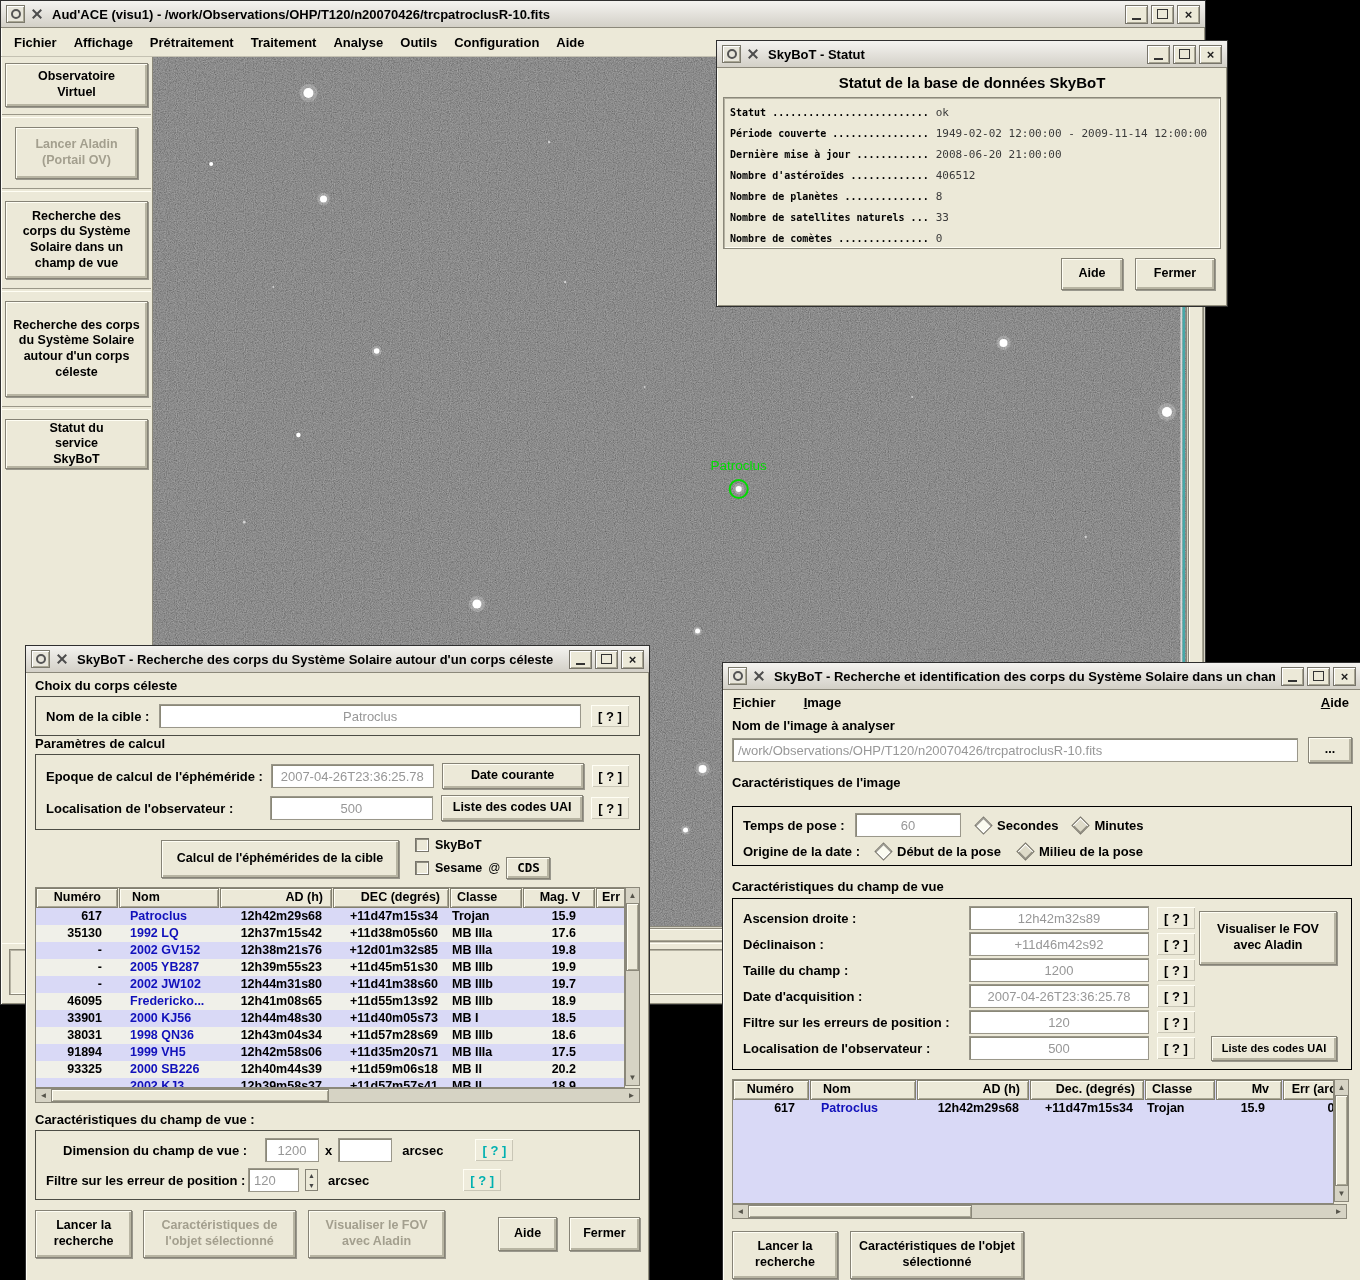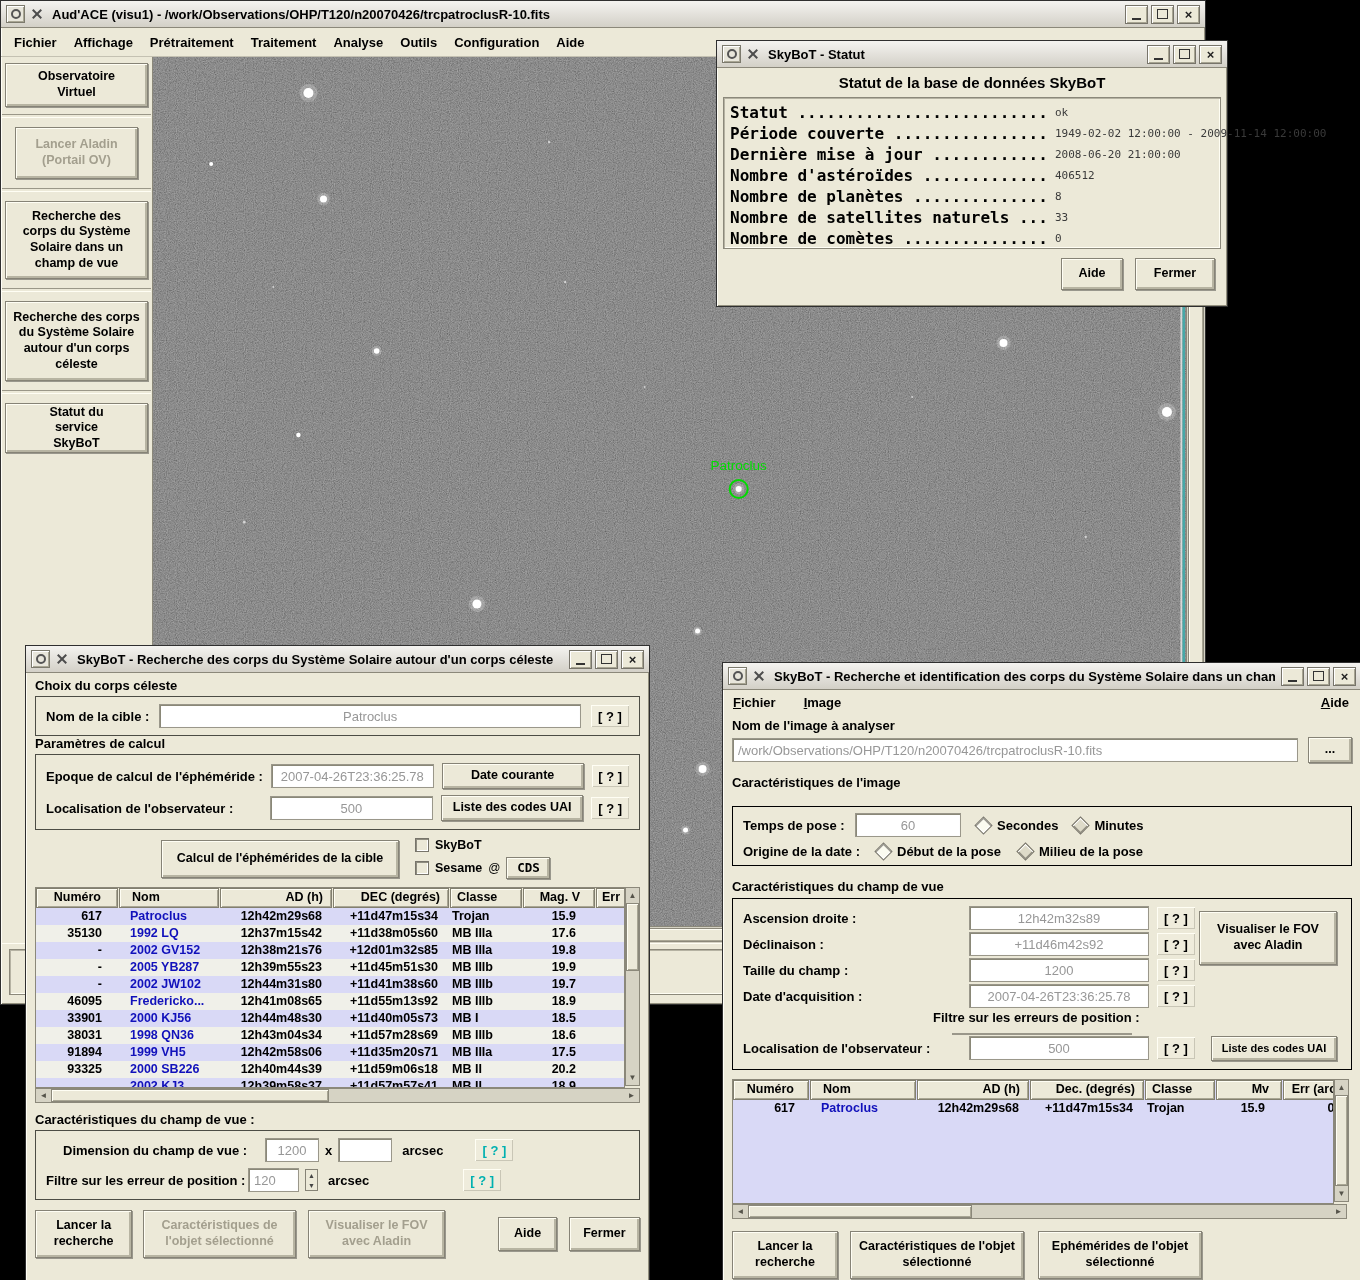--- a/index.html
+++ b/index.html
@@ -81,21 +81,21 @@
        display:flex;flex-direction:column;}
   .hsb{height:15px;background:#d6d3c4;border:1px solid #8b887a;box-sizing:border-box;
        display:flex;flex-direction:row;}
   .sb-a{flex:0 0 15px;display:flex;align-items:center;justify-content:center;
         font-size:8px;color:#55534a;background:#d6d3c4;}
   .sb-t{background:#ece9d8;box-shadow:inset 1px 1px 0 #fffef4, inset -1px -1px 0 #a9a694;
         border:1px solid #8b887a;}
   
   .kv-row{display:flex;height:21px;align-items:center;white-space:pre;}
   .kv-label{font-family:"DejaVu Sans Mono","Liberation Mono",monospace;font-weight:bold;
-            font-size:16px;color:#000;}
+            font-size:10px;color:#000;}
   .kv-value{font-family:"DejaVu Sans Mono","Liberation Mono",monospace;font-size:11px;
             color:#3a3a3a;margin-left:7px;}
   .groove{height:2px;border-top:1px solid #9a9788;border-bottom:1px solid #fffef4;margin:0 1px;}
   .spin-arrows{width:13px;height:22px;display:flex;flex-direction:column;background:#ece9d8;
                border:1px solid #868376;box-sizing:border-box;}
   .spin-arrows div{flex:1;display:flex;align-items:center;justify-content:center;font-size:7px;color:#444;}
   .fl{display:flex;align-items:center;}
 </style>
 </head>
 <body>
@@ -133,21 +133,21 @@
 
     <div style="width:152px;flex:0 0 152px;padding-top:6px;border-right:1px solid #8b887a;box-sizing:border-box;">
       <div class="btn" style="margin:0 4px;height:42px;flex-direction:column;">
         <span style="width:110px;white-space:normal;">Observatoire Virtuel</span>
       </div>
       <div class="groove" style="margin-top:7px;"></div>
       <div class="btn disabled" style="margin:9px 14px 0;height:46px;padding:2px 6px;white-space:normal;">Lancer Aladin (Portail OV)</div>
       <div class="groove" style="margin-top:9px;"></div>
       <div class="btn" style="margin:9px 4px 0;height:72px;padding:2px 8px;white-space:normal;">Recherche des corps du Système Solaire dans un champ de vue</div>
       <div class="groove" style="margin-top:9px;"></div>
-      <div class="btn" style="margin:9px 4px 0;height:74px;padding:2px 6px;white-space:normal;">Recherche des corps du Système Solaire autour d'un corps céleste</div>
+      <div class="btn" style="margin:9px 4px 0;height:74px;padding:10px 6px;white-space:normal;">Recherche des corps du Système Solaire autour d'un corps céleste</div>
       <div class="groove" style="margin-top:9px;"></div>
       <div class="btn" style="margin:9px 4px 0;height:44px;padding:2px 24px;white-space:normal;">Statut du service SkyBoT</div>
     </div>
 
     <div style="flex:1;position:relative;background:#222;">
       <svg width="100%" height="100%" viewBox="0 0 1030 869" preserveAspectRatio="none">
         <defs>
           <filter id="grain" x="0" y="0" width="100%" height="100%">
             <feTurbulence type="fractalNoise" baseFrequency="0.9" numOctaves="2" seed="7" stitchTiles="stitch"></feTurbulence>
             <feColorMatrix type="saturate" values="0"></feColorMatrix>
@@ -536,21 +536,21 @@
         <div class="fl" style="gap: 8px; height: 24px; margin-bottom: 2px;">
           <span class="lbl" style="width: 218px;">Taille du champ :</span>
           <div class="inp" style="width: 178px;">1200</div>
           <div class="qmark">[ ? ]</div>
         </div>
         <div class="fl" style="gap: 8px; height: 24px; margin-bottom: 2px;">
           <span class="lbl" style="width: 218px;">Date d'acquisition :</span>
           <div class="inp" style="width: 178px;">2007-04-26T23:36:25.78</div>
           <div class="qmark">[ ? ]</div>
         </div>
-        <div class="fl" style="gap: 8px; height: 24px; margin-bottom: 2px; flex-direction: column;">
+        <div class="fl" style="gap: 8px; height: 24px; margin-bottom: 2px;">
           <span class="lbl" style="width: 218px;">Filtre sur les erreurs de position :</span>
           <div class="inp" style="width: 178px;">120</div>
           <div class="qmark">[ ? ]</div>
         </div>
         <div class="fl" style="gap: 8px; height: 24px; margin-bottom: 2px;">
           <span class="lbl" style="width: 218px;">Localisation de l'observateur :</span>
           <div class="inp" style="width: 178px;">500</div>
           <div class="qmark">[ ? ]</div>
         </div>
       </div>
@@ -584,16 +584,15 @@
     </div>
     <div class="hsb" style="width:615px;">
       <div class="sb-a">◄</div>
       <div class="sb-t" style="width:222px;"></div>
       <div style="flex:1;"></div>
       <div class="sb-a">►</div>
     </div>
     <div class="fl" style="margin-top:12px;">
       <div class="btn" style="width:96px;height:46px;padding:0 4px;">Lancer la recherche</div>
       <div class="btn" style="width:160px;height:46px;margin-left:12px;padding:0 6px;">Caractéristiques de l'objet sélectionné</div>
-      <div class="btn" style="width:150px;height:46px;margin-left:14px;padding:0 6px;">Ephémérides de l'objet sélectionné</div>
     </div>
   </div>
 </div>
 
 </body></html>

